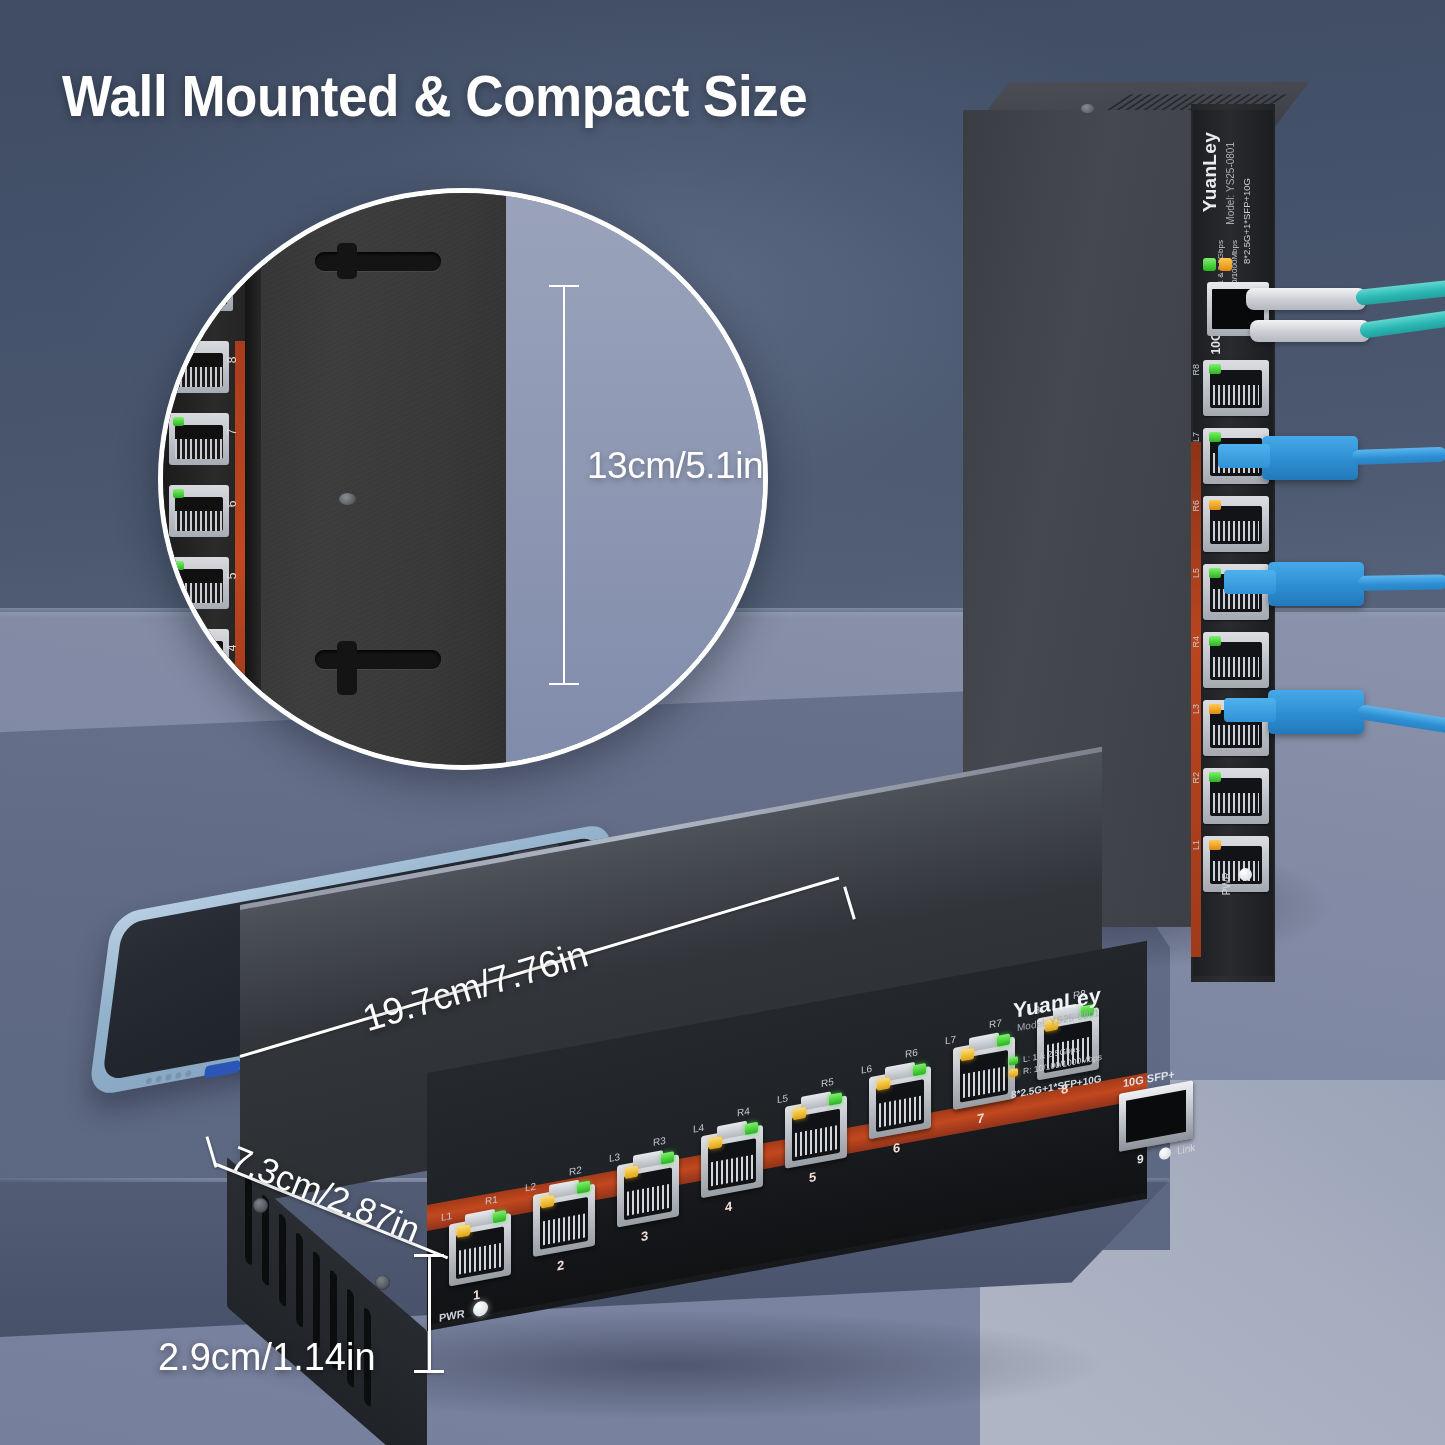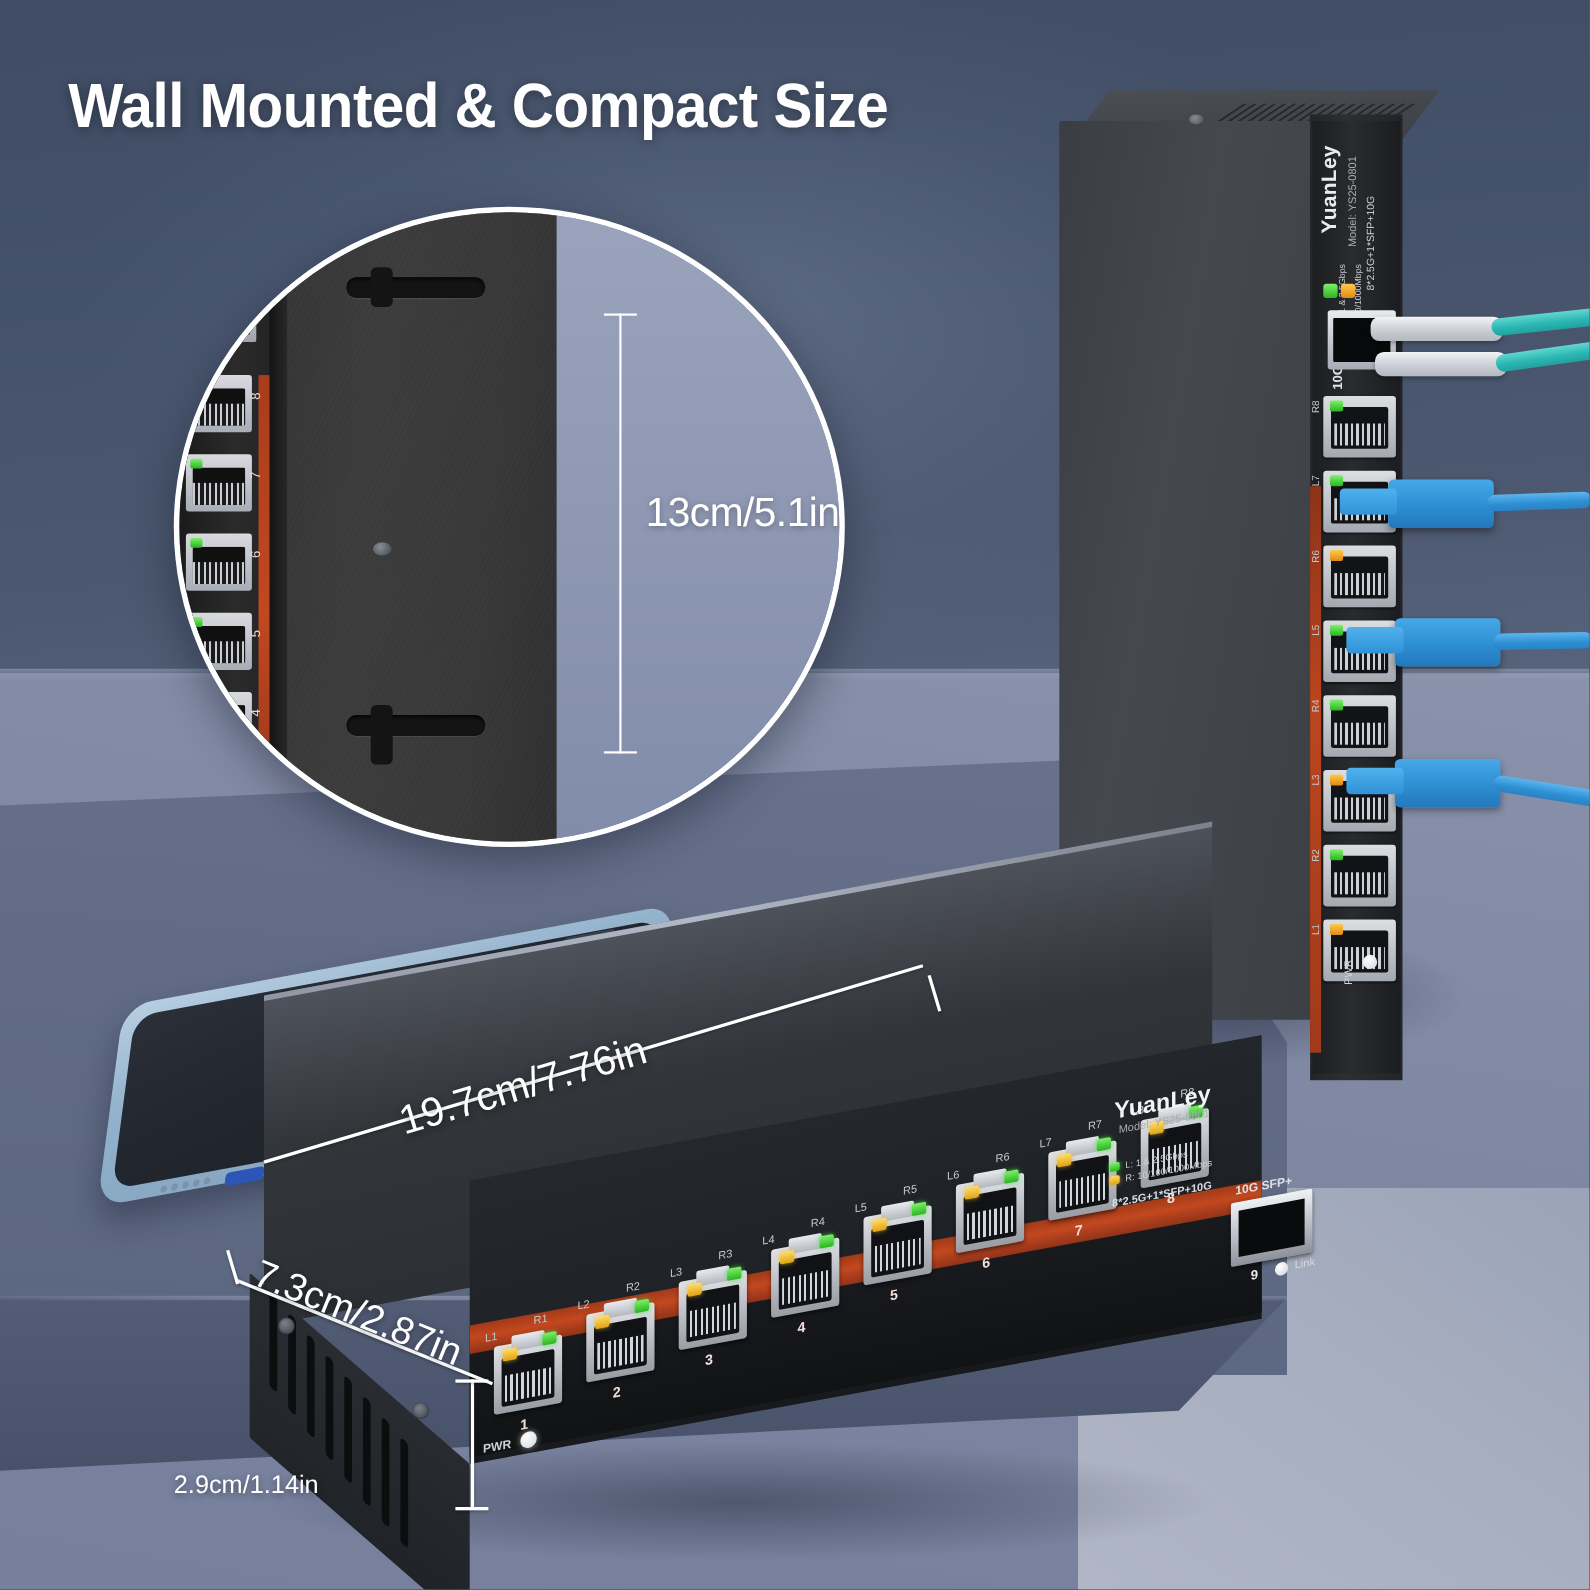--- a/index.html
+++ b/index.html
@@ -785,15 +785,15 @@
   <div class="dline" style="left:214px; top:1162px; width:252px; height:3px;
                             transform:rotate(22deg); transform-origin:left center;"></div>
   <div class="dline" style="left:210px; top:1136px; width:3px; height:32px;
                             transform:rotate(-16.6deg); transform-origin:center;"></div>
   <div class="dlabel" style="left:240px; top:1138px; font-size:35px;
                              transform:rotate(22deg); transform-origin:left top;">7.3cm/2.87in</div>
 
   <div class="dline" style="left:428px; top:1254px; width:3px; height:118px;"></div>
   <div class="dline" style="left:414px; top:1254px; width:30px; height:3px;"></div>
   <div class="dline" style="left:414px; top:1370px; width:30px; height:3px;"></div>
-  <div class="dlabel" style="left:158px; top:1336px; font-size:23px;">2.9cm/1.14in</div>
+  <div class="dlabel" style="left:158px; top:1336px; font-size:38px;">2.9cm/1.14in</div>
 
 </div>
 
 </body></html>

